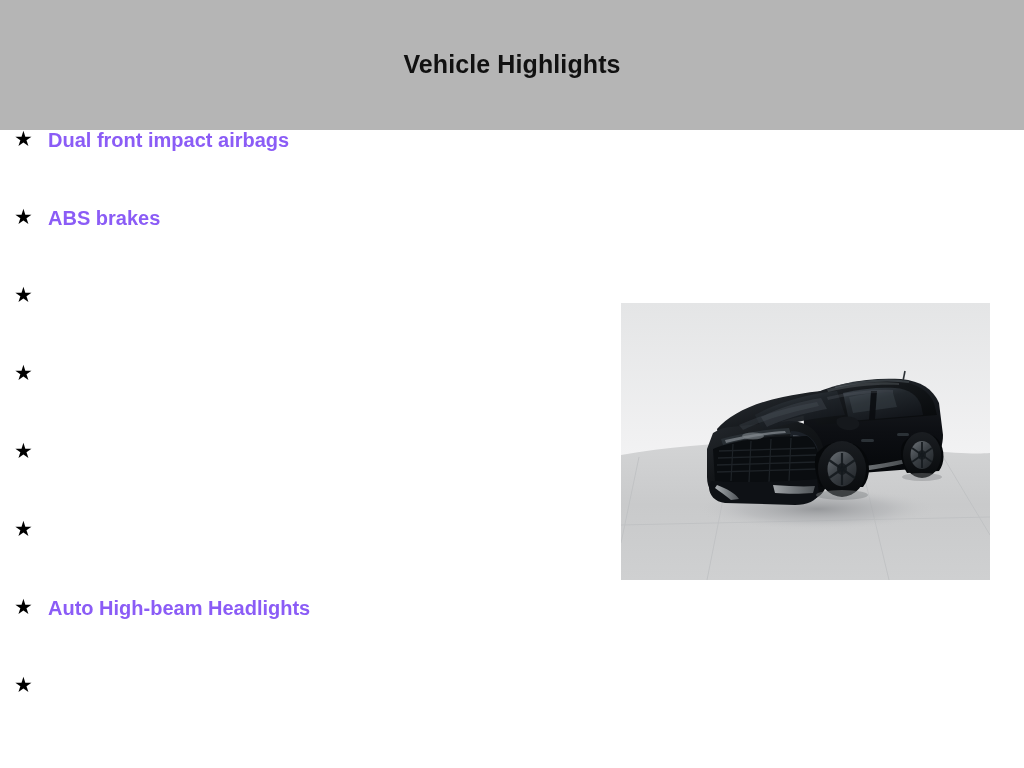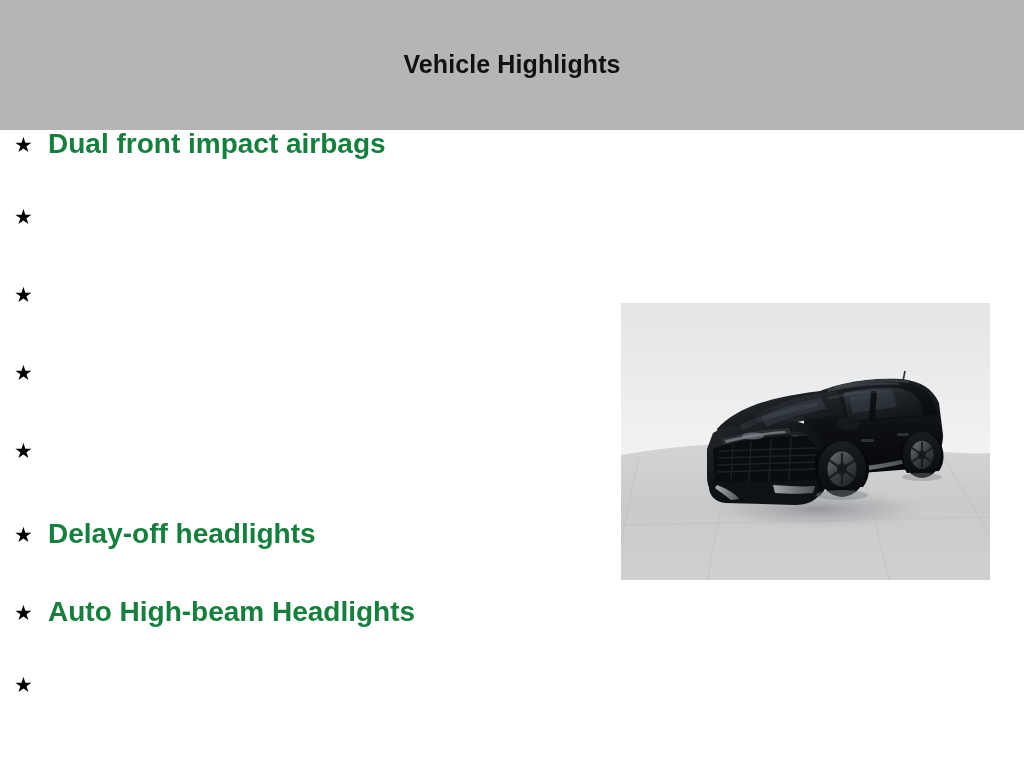--- a/index.html
+++ b/index.html
@@ -60,23 +60,23 @@
     display: inline-block;
     width: 34px;
     flex: 0 0 34px;
     font-size: 21px;
     line-height: 1;
     color: #000000;
     font-family: "DejaVu Sans", sans-serif;
     transform: translateY(-1px);
   }
   .highlight-label {
-    font-size: 28px;
+    font-size: 20px;
     font-weight: bold;
-    color: #15803d;
+    color: #8b5cf6;
     line-height: 1;
     white-space: nowrap;
     font-family: "Liberation Sans", "DejaVu Sans", sans-serif;
   }
 
   
   #vehicle-photo {
     position: absolute;
     left: 621px;
     top: 303px;
@@ -100,37 +100,37 @@
 
 <ul id="highlights-list">
 
   <li class="highlight-item">
     <span class="bullet-star">★</span>
     <span class="highlight-label">Dual front impact airbags</span>
   </li>
 
   <li class="highlight-item">
     <span class="bullet-star">★</span>
-  </li>
-
-  <li class="highlight-item">
-    <span class="bullet-star">★</span>
-  </li>
-
-  <li class="highlight-item">
-    <span class="bullet-star">★</span>
-  </li>
-
-  <li class="highlight-item">
-    <span class="bullet-star">★</span>
-  </li>
-
-  <li class="highlight-item">
-    <span class="bullet-star">★</span>
-    <span class="highlight-label">Delay-off headlights</span>
+    <span class="highlight-label">ABS brakes</span>
+  </li>
+
+  <li class="highlight-item">
+    <span class="bullet-star">★</span>
+  </li>
+
+  <li class="highlight-item">
+    <span class="bullet-star">★</span>
+  </li>
+
+  <li class="highlight-item">
+    <span class="bullet-star">★</span>
+  </li>
+
+  <li class="highlight-item">
+    <span class="bullet-star">★</span>
   </li>
 
   <li class="highlight-item">
     <span class="bullet-star">★</span>
     <span class="highlight-label">Auto High-beam Headlights</span>
   </li>
 
   <li class="highlight-item">
     <span class="bullet-star">★</span>
   </li>

